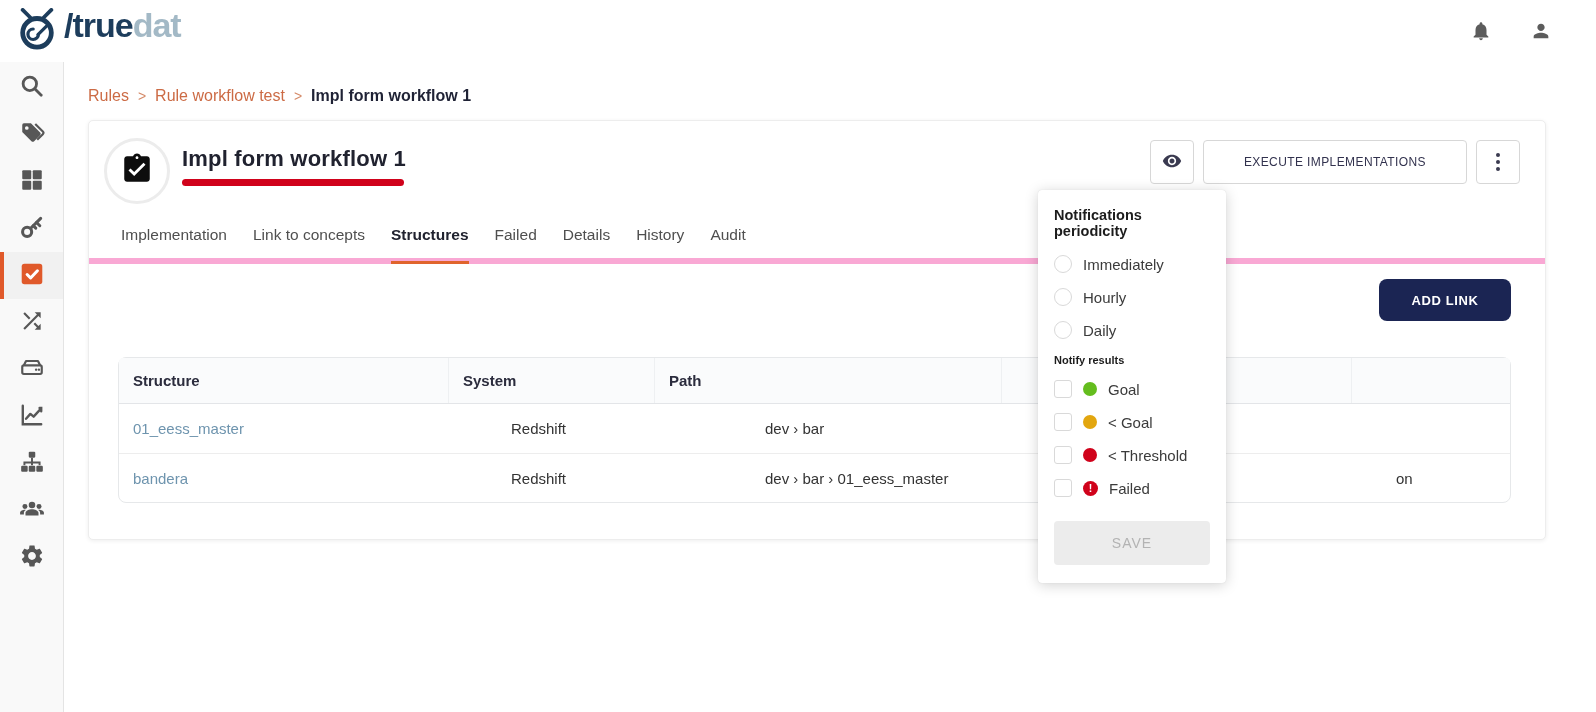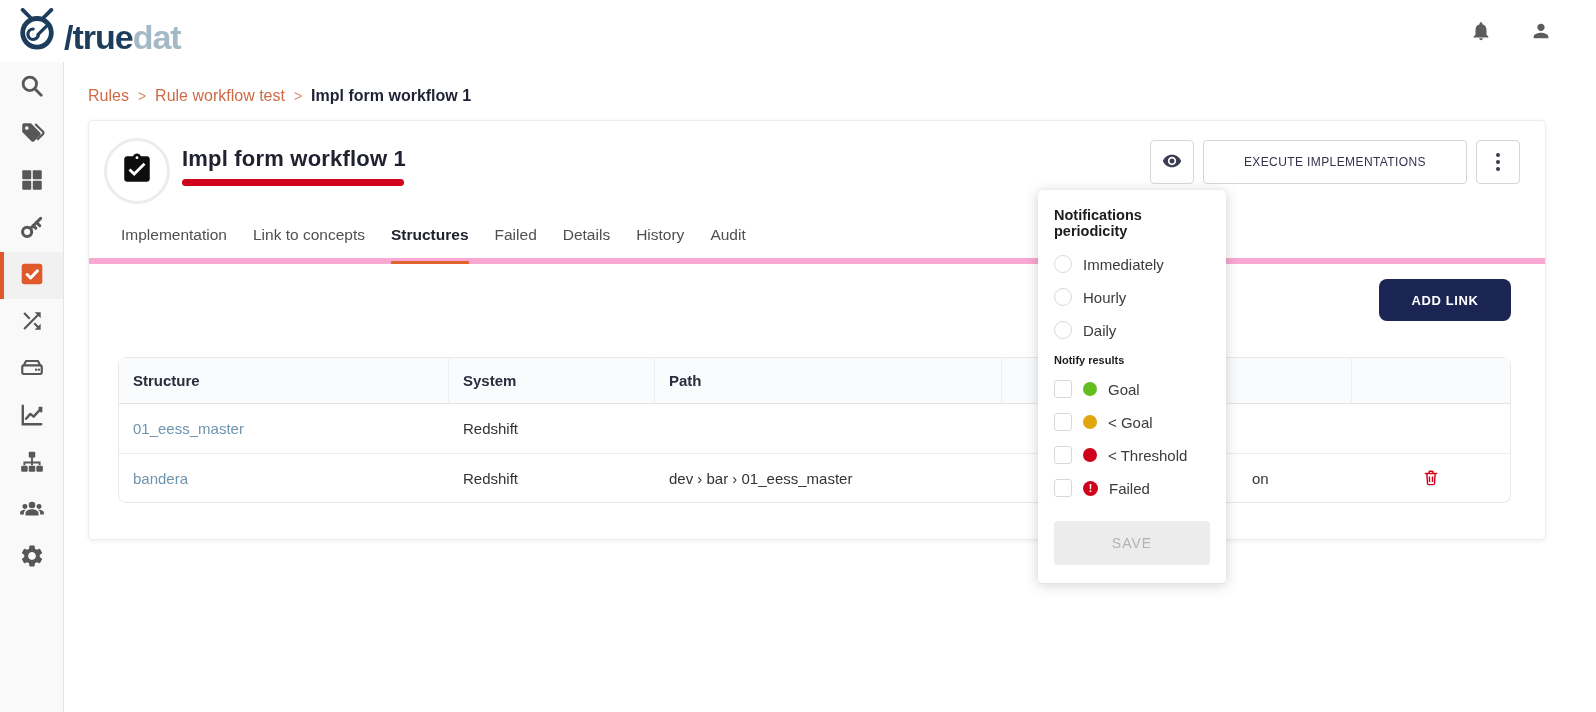--- a/index.html
+++ b/index.html
@@ -11,21 +11,21 @@
     position: relative;
     overflow: hidden;
   }
 
   
   .topbar {
     position: absolute; top: 0; left: 0; width: 1596px; height: 62px;
     display: flex; align-items: center; padding: 0 44px 0 14px;
     background: #fff;
   }
-  .logo { display: flex; align-items: flex-end; gap: 4px; cursor: pointer; }
+  .logo { display: flex; align-items: flex-start; gap: 4px; cursor: pointer; }
   .logo-text { font-size: 34px; font-weight: 800; letter-spacing: -1px; line-height: 1; }
   .logo-true { color: #1d3d5c; }
   .logo-dat  { color: #a3b9c6; }
   .topbar-right { margin-left: auto; display: flex; align-items: center; gap: 38px; }
   .topbar-icon { width: 22px; height: 22px; color: #5c5c5c; cursor: pointer; }
 
   
   .sidebar {
     position: absolute; top: 62px; left: 0; width: 64px; height: 650px;
     background: #f9f9f9; border-right: 1px solid #e4e4e4;
@@ -107,21 +107,21 @@
 
   
   .structures-table {
     position: absolute; left: 29px; top: 236px; width: 1393px;
     border: 1px solid #e6e8ea; border-radius: 8px; background: #fff;
   }
   .t-row { display: grid; grid-template-columns: 330px 206px 347px 350px 158px; }
   .t-head { background: #fafbfc; height: 46px; border-bottom: 1px solid #e3e5e8; border-radius: 4px 4px 0 0; }
   .t-head .t-cell { font-weight: 700; font-size: 15px; color: #2b2c3d; border-right: 1px solid #eef0f2; }
   .t-head .t-cell:last-child { border-right: none; }
-  .t-body-row { height: 49px; }
+  .t-body-row { height: 49px; gap: 48px; }
   .t-body-row + .t-body-row { border-top: 1px solid #ededed; }
   .t-cell { display: flex; align-items: center; padding-left: 14px; font-size: 15px; color: #333; }
   .t-cell.actions { justify-content: center; padding-left: 0; }
   .struct-link { color: #6e94ae; cursor: pointer; text-decoration: none; }
   .extra-cell { padding-left: 250px; }
   .trash { width: 18px; height: 18px; color: #d0021b; cursor: pointer; }
 
   
   .popup {
     position: absolute; left: 1038px; top: 190px; width: 188px;
@@ -343,20 +343,21 @@
       <div class="t-cell">System</div>
       <div class="t-cell">Path</div>
       <div class="t-cell"></div>
       <div class="t-cell"></div>
     </div>
     <div class="t-row t-body-row">
       <div class="t-cell">
           <a class="struct-link">01_eess_master</a>
         </div>
       <div class="t-cell">Redshift</div>
+      <div class="t-cell">dev › bar</div>
       <div class="t-cell extra-cell"></div>
       <div class="t-cell actions">
         <span class="trash">
           <svg viewBox="0 0 24 24" fill="none" stroke="currentColor" stroke-width="1.9">
               <path d="M4.5 6 h15" stroke-linecap="round"></path>
               <path d="M9.5 6 V4 a1 1 0 0 1 1-1 h3 a1 1 0 0 1 1 1 V6"></path>
               <path d="M6.5 6 l.8 13 a2 2 0 0 0 2 1.8 h5.4 a2 2 0 0 0 2-1.8 L17.5 6"></path>
               <path d="M10 10.5 v6 M14 10.5 v6" stroke-linecap="round"></path>
             </svg>
         </span>

